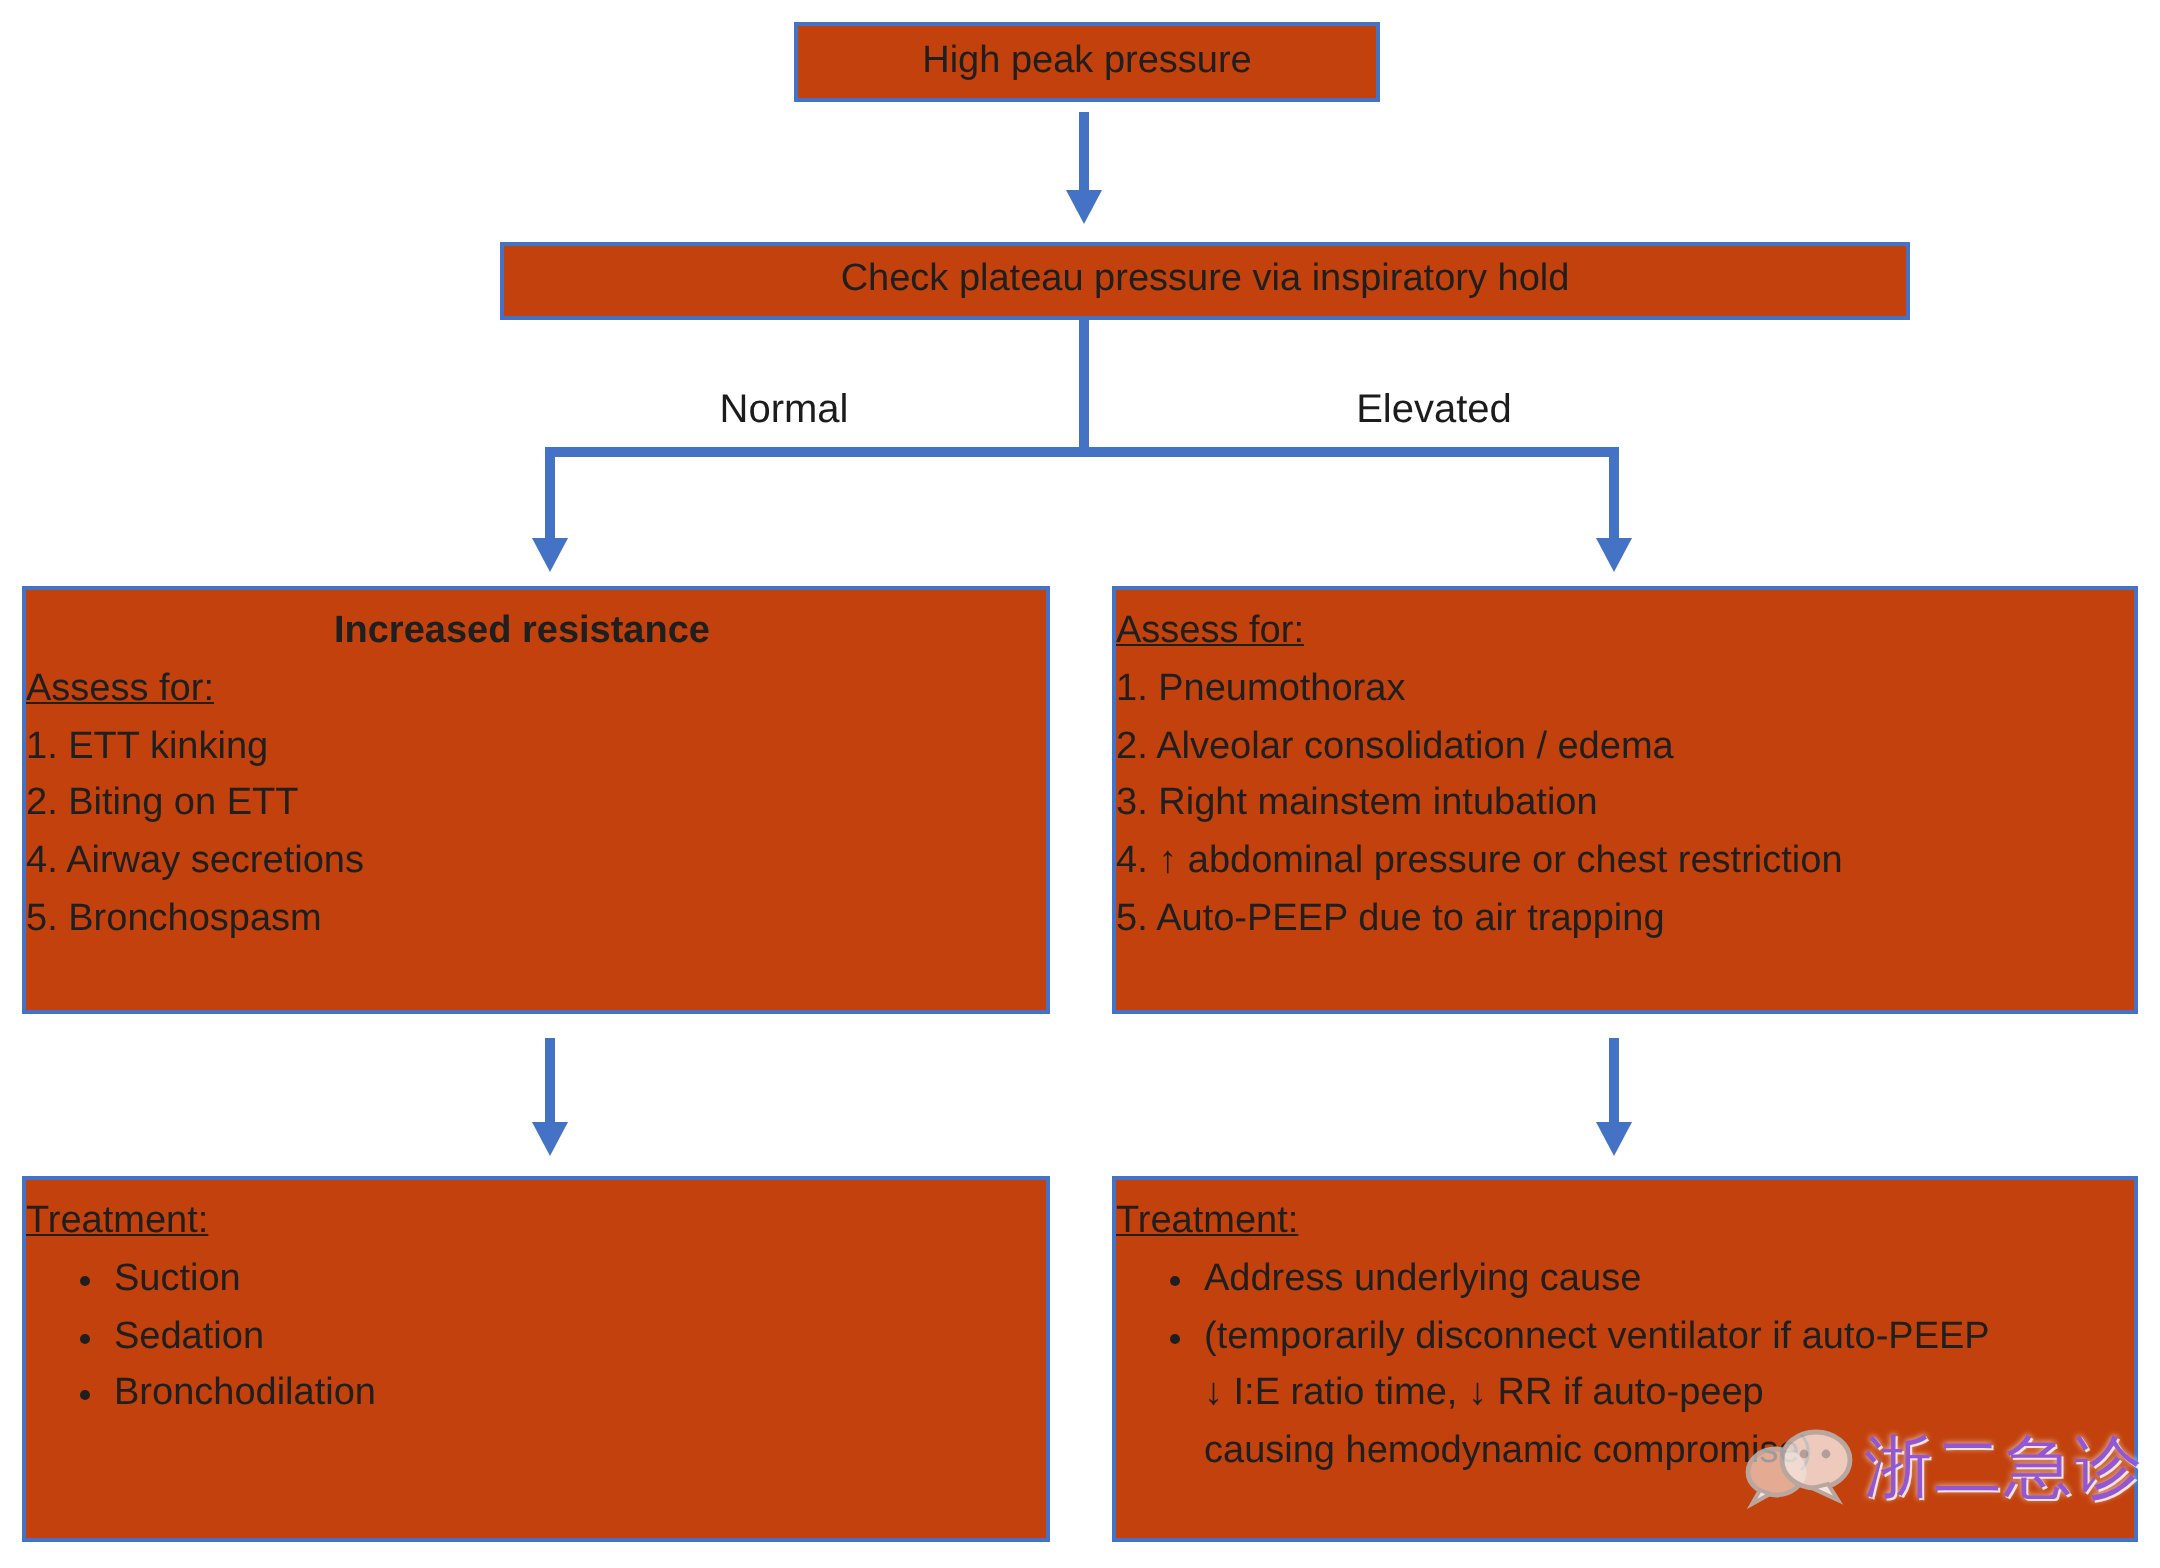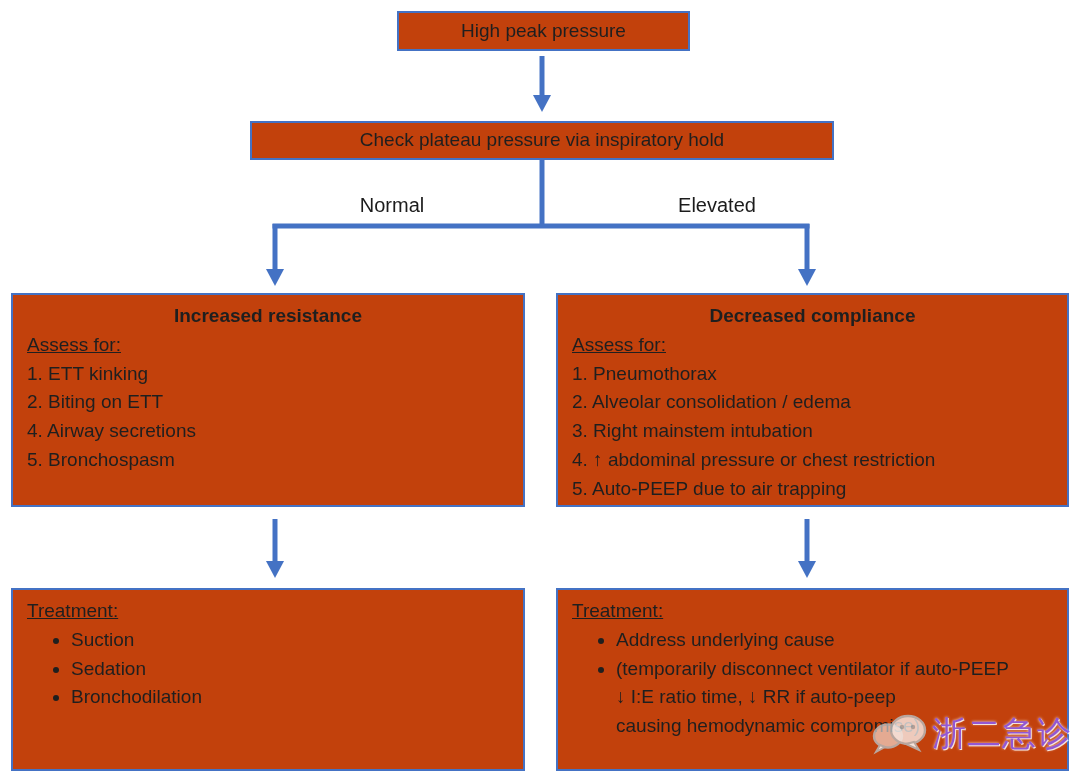--- a/index.html
+++ b/index.html
@@ -7,21 +7,21 @@
        font-family:"Liberation Sans","DejaVu Sans",sans-serif;color:#1f1f1f;}
   .canvas{position:absolute;inset:0;}
   svg.connectors{position:absolute;left:0;top:0;pointer-events:none;}
   .box{position:absolute;border:2px solid #4472C4;background:#c2410c;box-sizing:border-box;}
   .center-label{display:flex;align-items:center;justify-content:center;
        font-size:19px;line-height:1.2;}
   .branch-label{position:absolute;width:140px;text-align:center;
        font-size:20px;color:#1c1c1c;}
   .node-title{text-align:center;font-weight:bold;font-size:19px;line-height:28.8px;}
   .heading{font-size:19px;line-height:28.8px;text-decoration:underline;white-space:nowrap;}
-  .pad{padding:7px 14px 0 14px;}
+  .pad{padding:7px 14px 0 0;}
   .num-line{font-size:19px;line-height:28.8px;white-space:nowrap;}
   ul.bullets{margin:0;padding:0 0 0 44px;list-style:disc;}
   ul.bullets li{font-size:19px;line-height:28.8px;}
   .t-line{white-space:nowrap;}
   .watermark{position:absolute;left:868px;top:708px;display:flex;align-items:center;
        opacity:0.85;}
   .watermark-text{font-size:34px;color:#8b5cf6;letter-spacing:1px;
        text-shadow:0 0 3px #ffffff,1px 1px 0 #ffffff;white-space:nowrap;}
 </style>
 </head>
@@ -41,41 +41,40 @@
     <path d="M275,224 V274" stroke="#4472C4" stroke-width="5" fill="none" marker-end="url(#ah)"></path>
     <path d="M807,224 V274" stroke="#4472C4" stroke-width="5" fill="none" marker-end="url(#ah)"></path>
     <path d="M275,519 V566" stroke="#4472C4" stroke-width="5" fill="none" marker-end="url(#ah)"></path>
     <path d="M807,519 V566" stroke="#4472C4" stroke-width="5" fill="none" marker-end="url(#ah)"></path>
   </svg>
 
   <div class="box center-label" style="left:397px;top:11px;width:293px;height:40px;">
     <span>High peak pressure</span>
   </div>
 
-  <div class="box center-label" style="left:250px;top:121px;width:584px;height:39px;">
+  <div class="box center-label" style="left:250px;top:121px;width:705px;height:39px;">
     <span>Check plateau pressure via inspiratory hold</span>
   </div>
 
   <div class="branch-label" style="left:322px;top:194px;">Normal</div>
   <div class="branch-label" style="left:647px;top:194px;">Elevated</div>
 
   <div class="box" style="left:11px;top:293px;width:514px;height:214px;">
     <div class="pad">
       <div class="node-title">Increased resistance</div>
       <div class="heading">Assess for:</div>
       <div class="num-line">1. ETT kinking</div>
       <div class="num-line">2. Biting on ETT</div>
       <div class="num-line">4. Airway secretions</div>
       <div class="num-line">5. Bronchospasm</div>
     </div>
   </div>
 
   <div class="box" style="left:556px;top:293px;width:513px;height:214px;">
     <div class="pad">
-      <div class="node-title">Decreased compliance</div>
       <div class="heading">Assess for:</div>
       <div class="num-line">1. Pneumothorax</div>
       <div class="num-line">2. Alveolar consolidation / edema</div>
       <div class="num-line">3. Right mainstem intubation</div>
       <div class="num-line">4. ↑ abdominal pressure or chest restriction</div>
       <div class="num-line">5. Auto-PEEP due to air trapping</div>
     </div>
   </div>
 
   <div class="box" style="left:11px;top:588px;width:514px;height:183px;">

